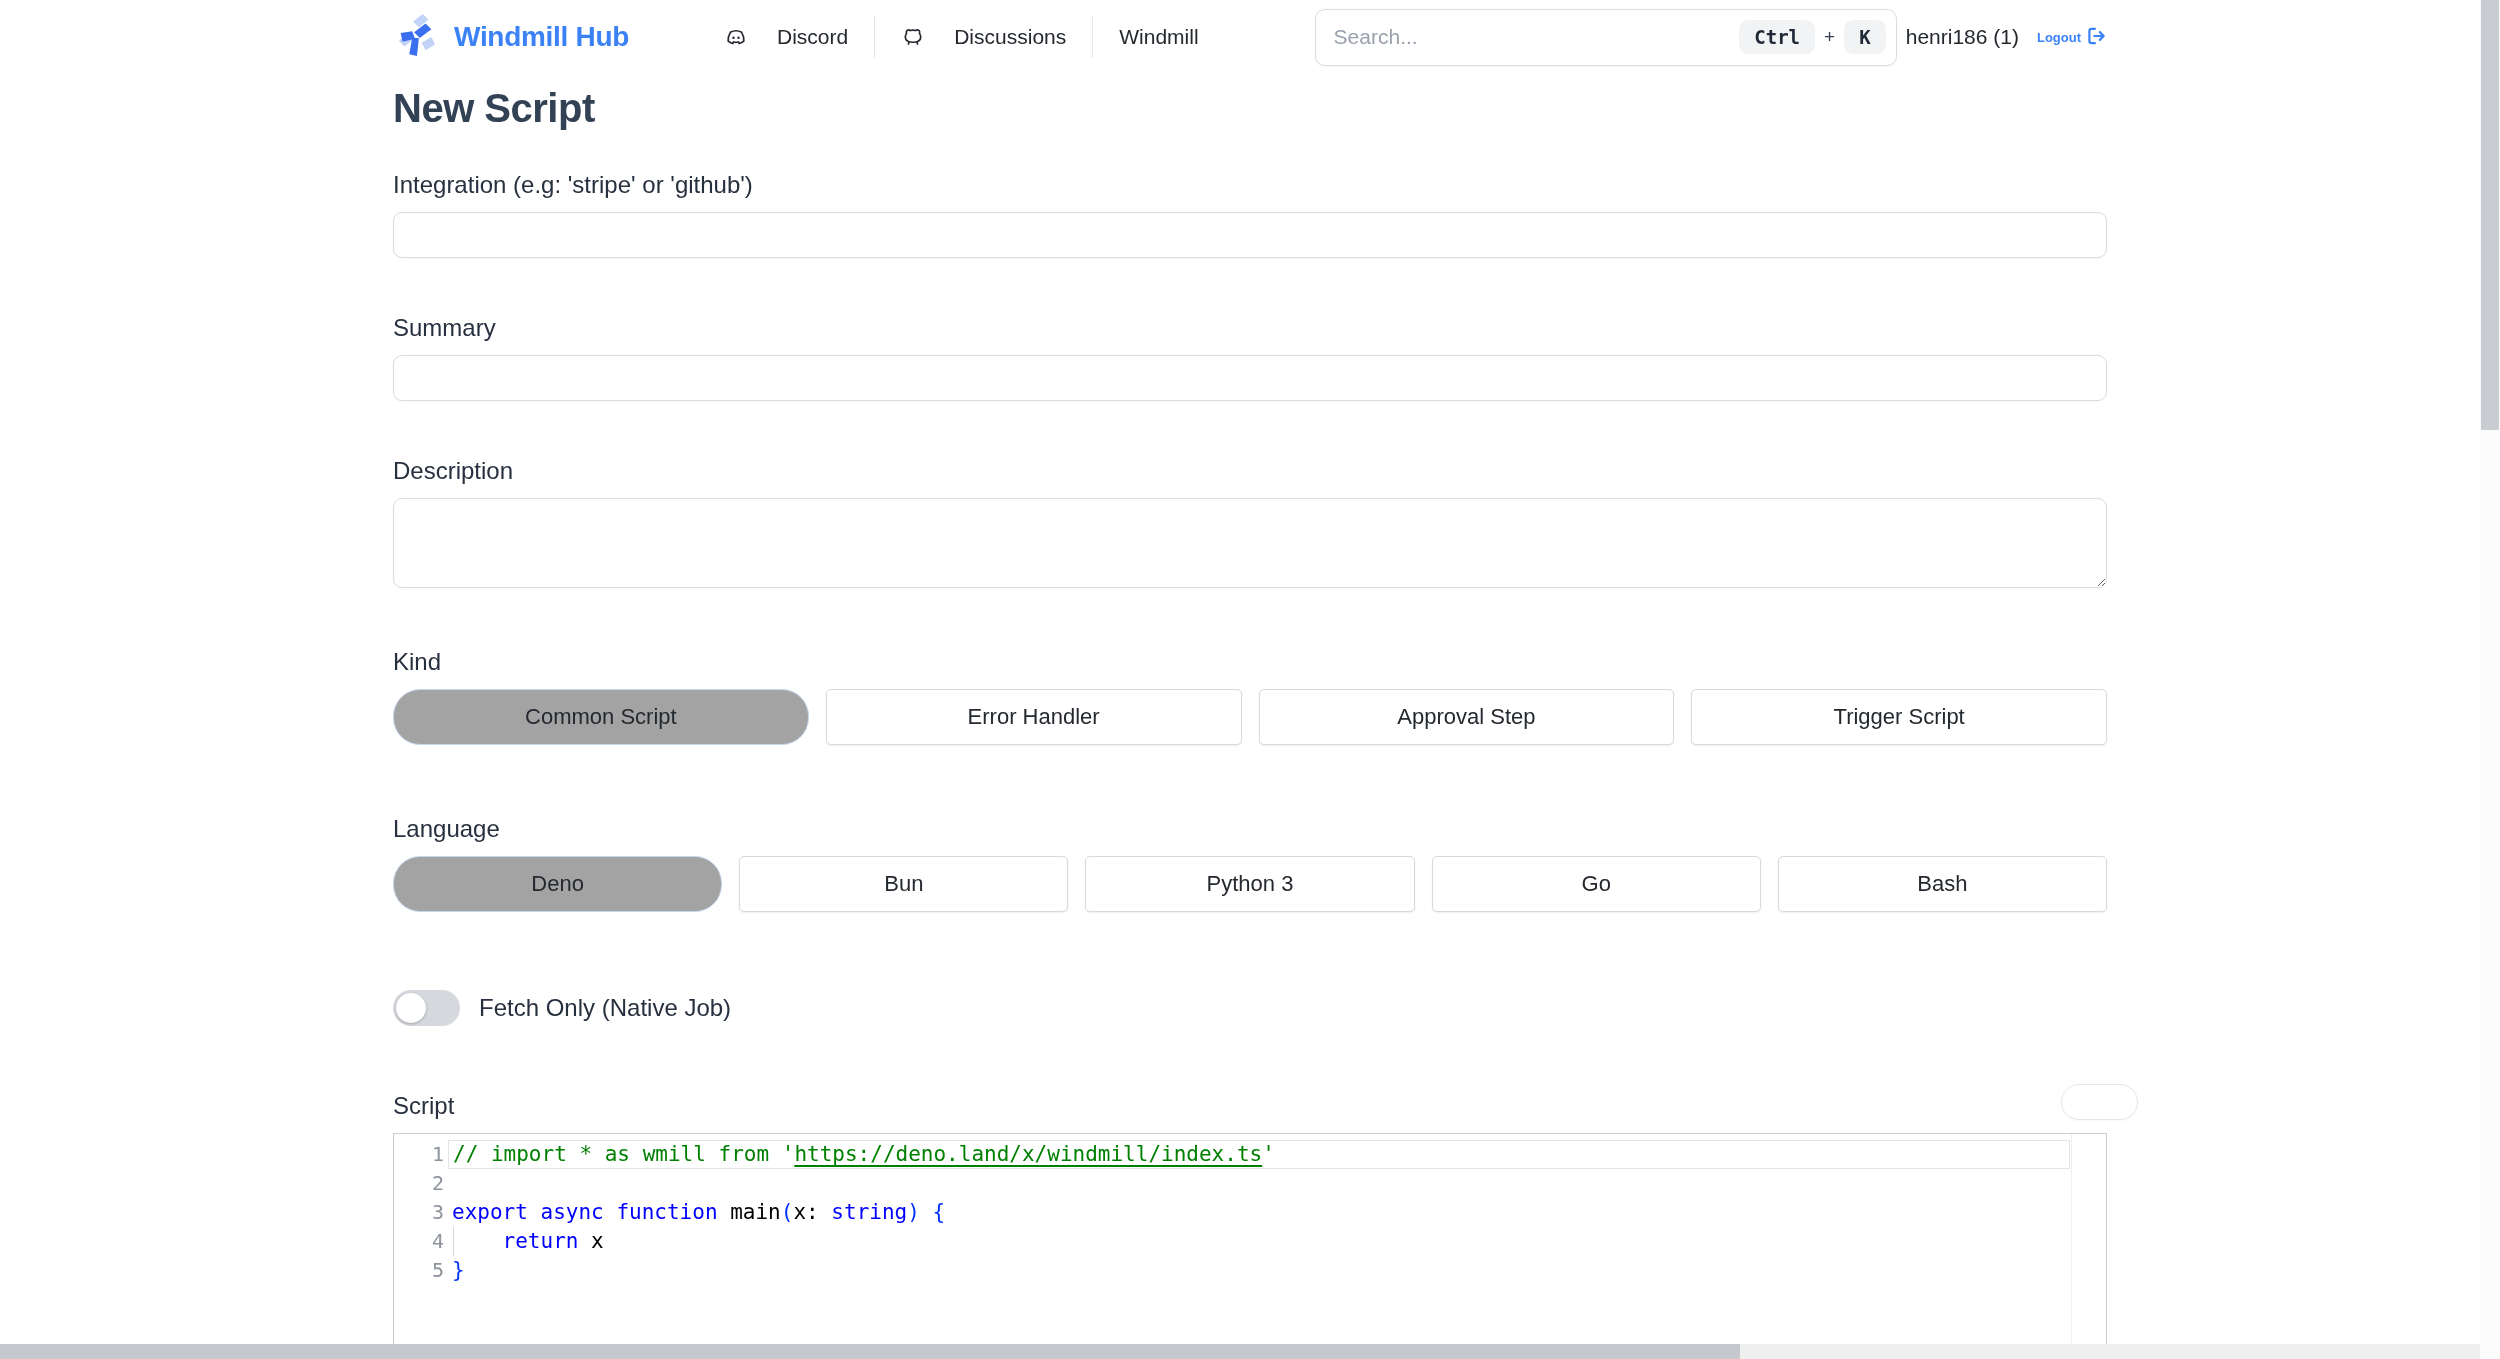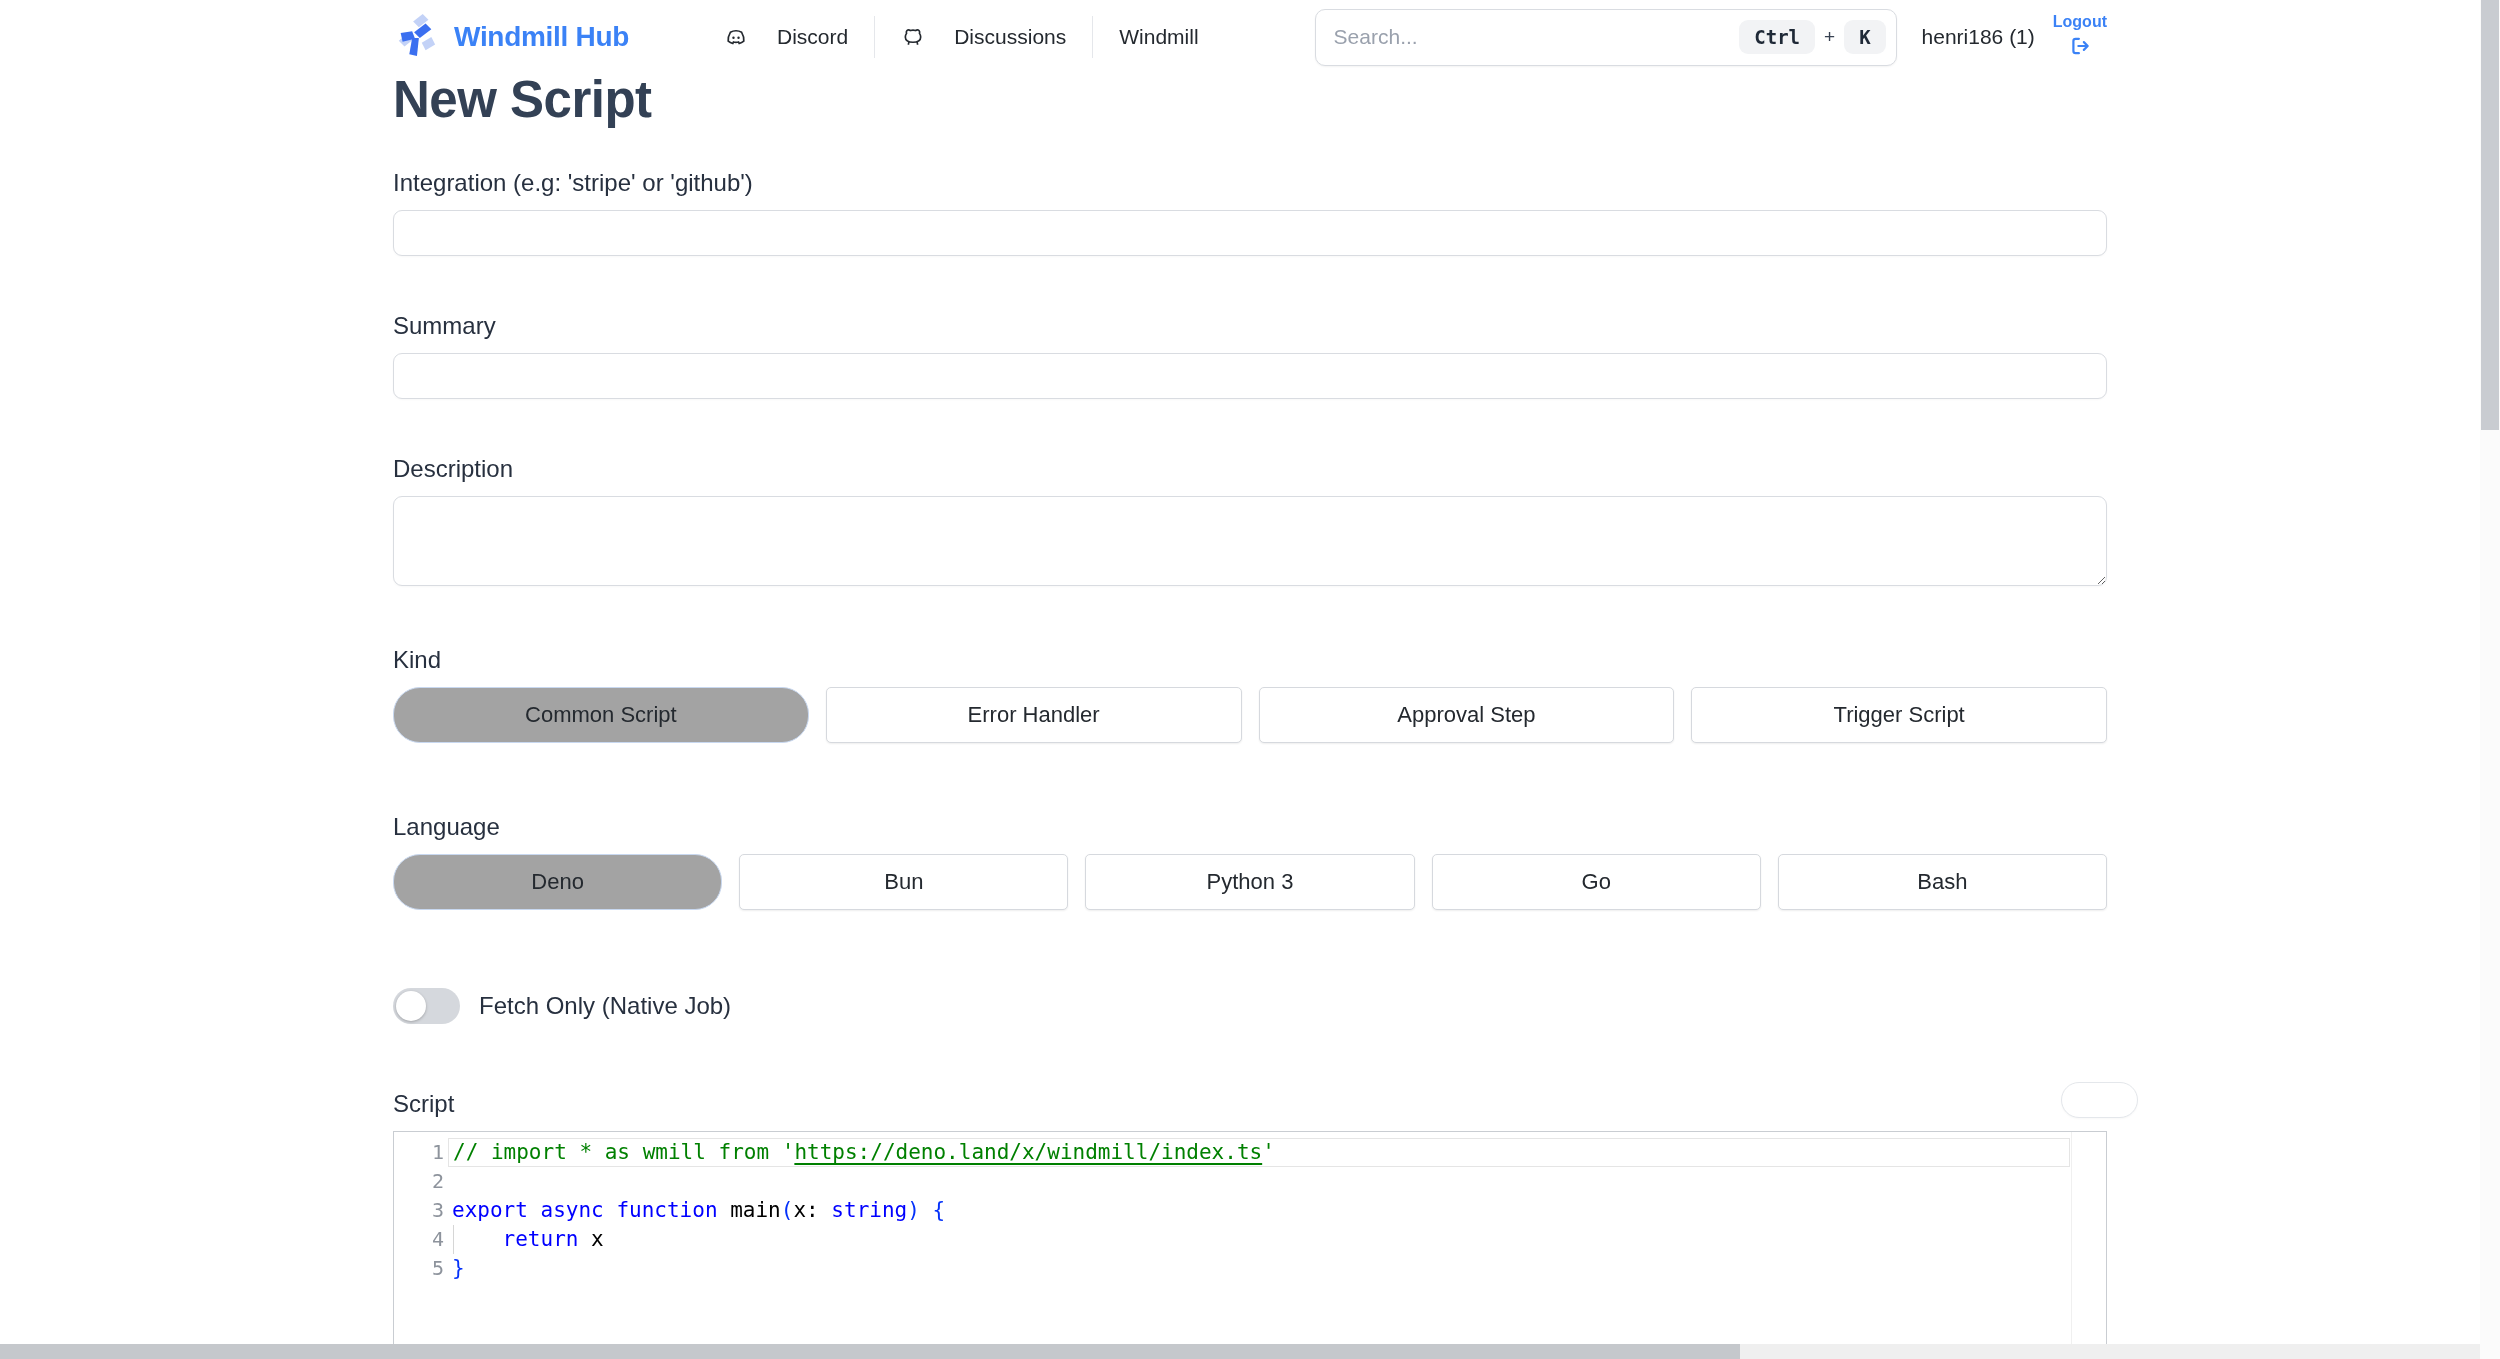--- a/index.html
+++ b/index.html
@@ -32,24 +32,24 @@
   .search-input::placeholder { color: #9aa1ad; }
   .kbd-group { display: flex; align-items: center; gap: 9px; }
   .kbd {
     background: #f2f3f5; border-radius: 9px; padding: 6px 15px;
     font-family: "DejaVu Sans Mono", monospace; font-size: 19px; font-weight: bold; color: #1f2937;
   }
   .kbd-plus { font-size: 19px; color: #374151; }
 
   .user-area { margin-left: auto; display: flex; align-items: center; gap: 18px; }
   .user-name { font-size: 21px; color: #24292f; }
-  .logout { display: flex; align-items: center; gap: 4px; color: #3b82f6; font-size: 16px; font-weight: bold; cursor: pointer; flex-direction: column; }
-
-  
-  .page-title { margin-top: 0; font-size: 51px; font-weight: bold; color: #334155; letter-spacing: -0.5px; }
+  .logout { display: flex; align-items: center; gap: 4px; color: #3b82f6; font-size: 13px; font-weight: bold; cursor: pointer; }
+
+  
+  .page-title { margin-top: 16px; font-size: 40px; font-weight: bold; color: #334155; letter-spacing: -0.5px; }
 
   
   .section { margin-top: 56px; }
   .section.first { margin-top: 40px; }
   .field-label { font-size: 24px; color: #27303f; margin-bottom: 13px; }
   .text-input {
     width: 100%; height: 46px; border: 1px solid #d9dce1; border-radius: 9px;
     font-size: 22px; padding: 0 16px; outline: none; background: #fff; color: #1f2937;
     font-family: "Liberation Sans", sans-serif; box-shadow: 0 1px 2px rgba(0,0,0,0.03);
   }

